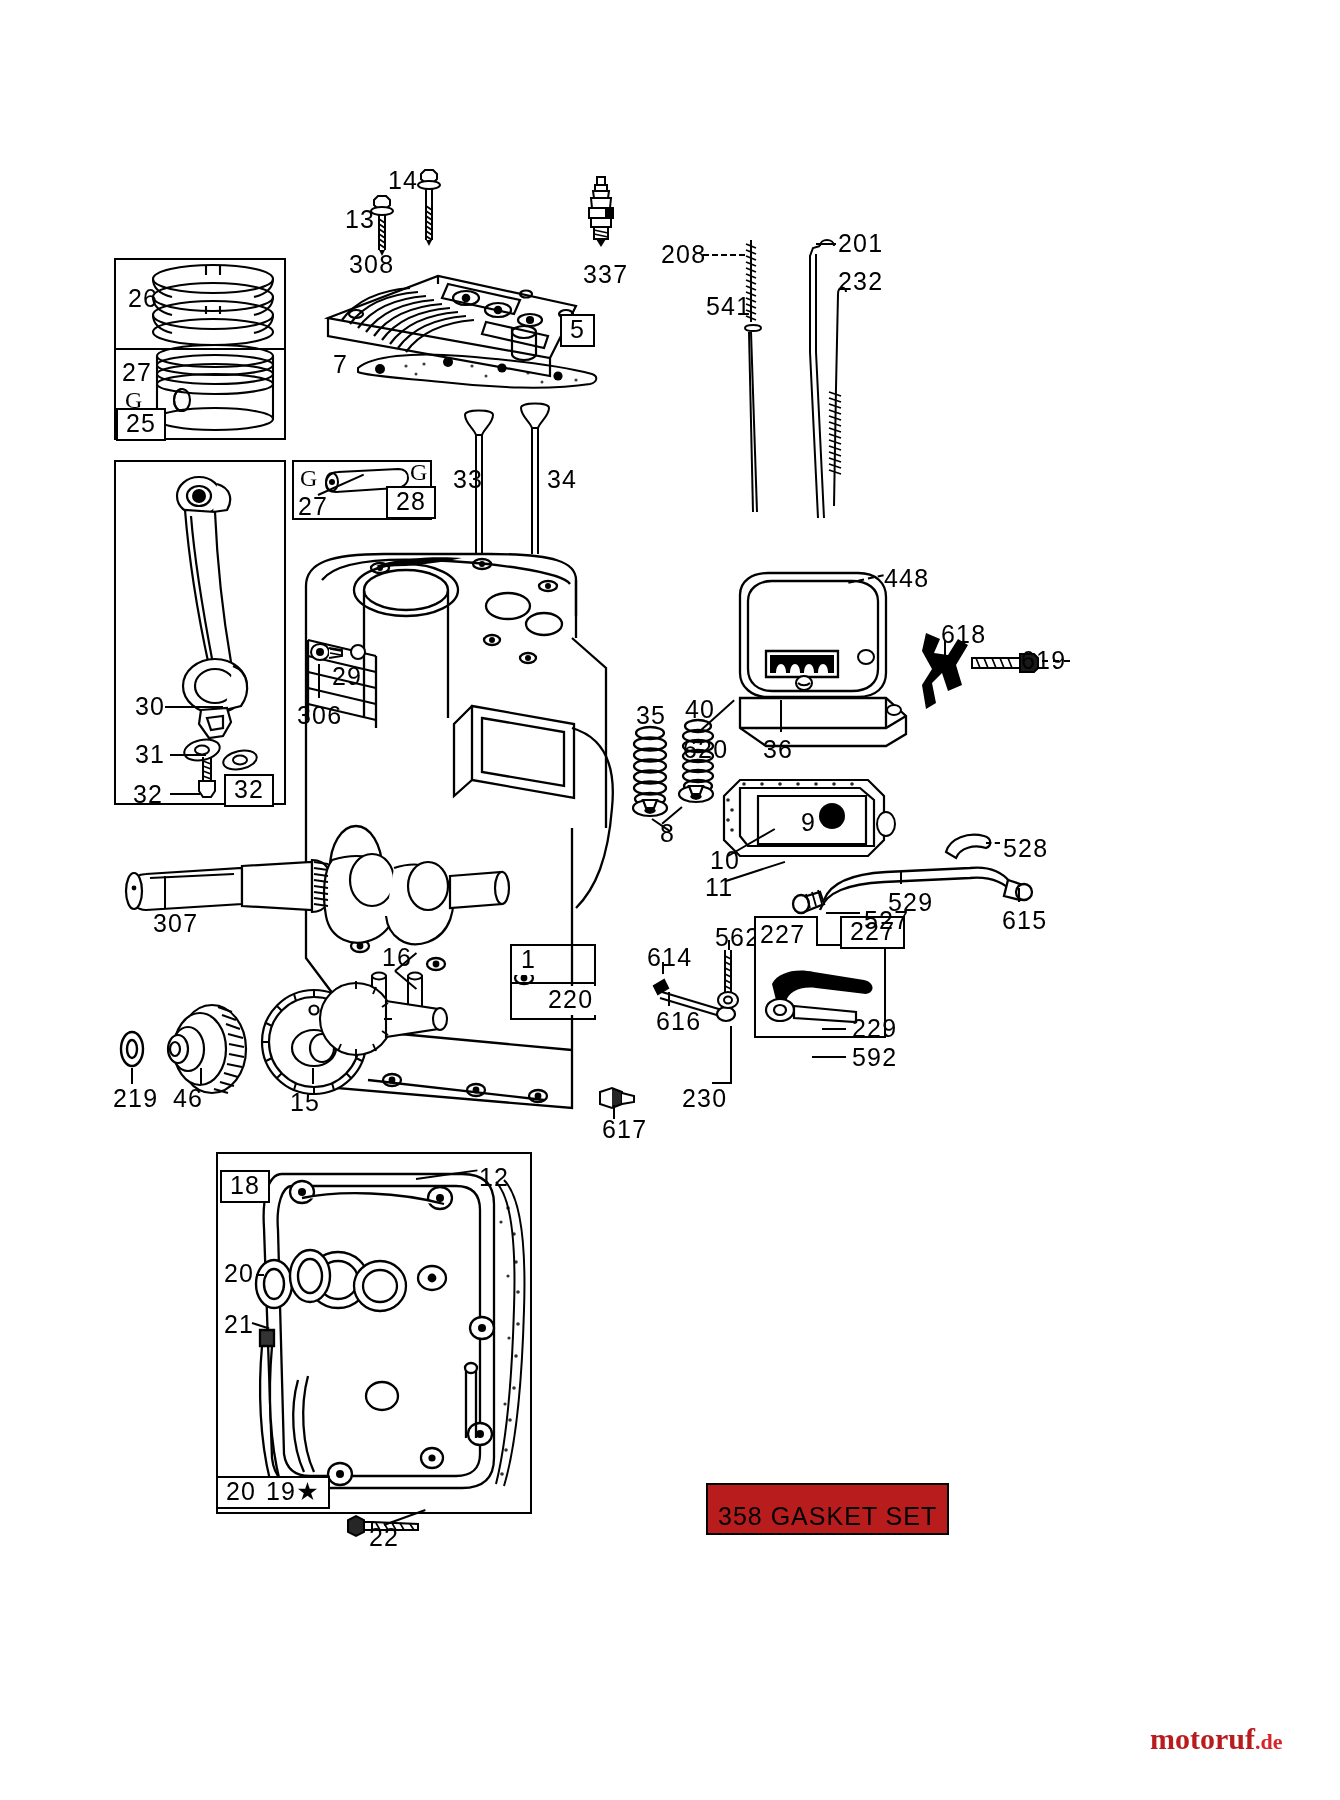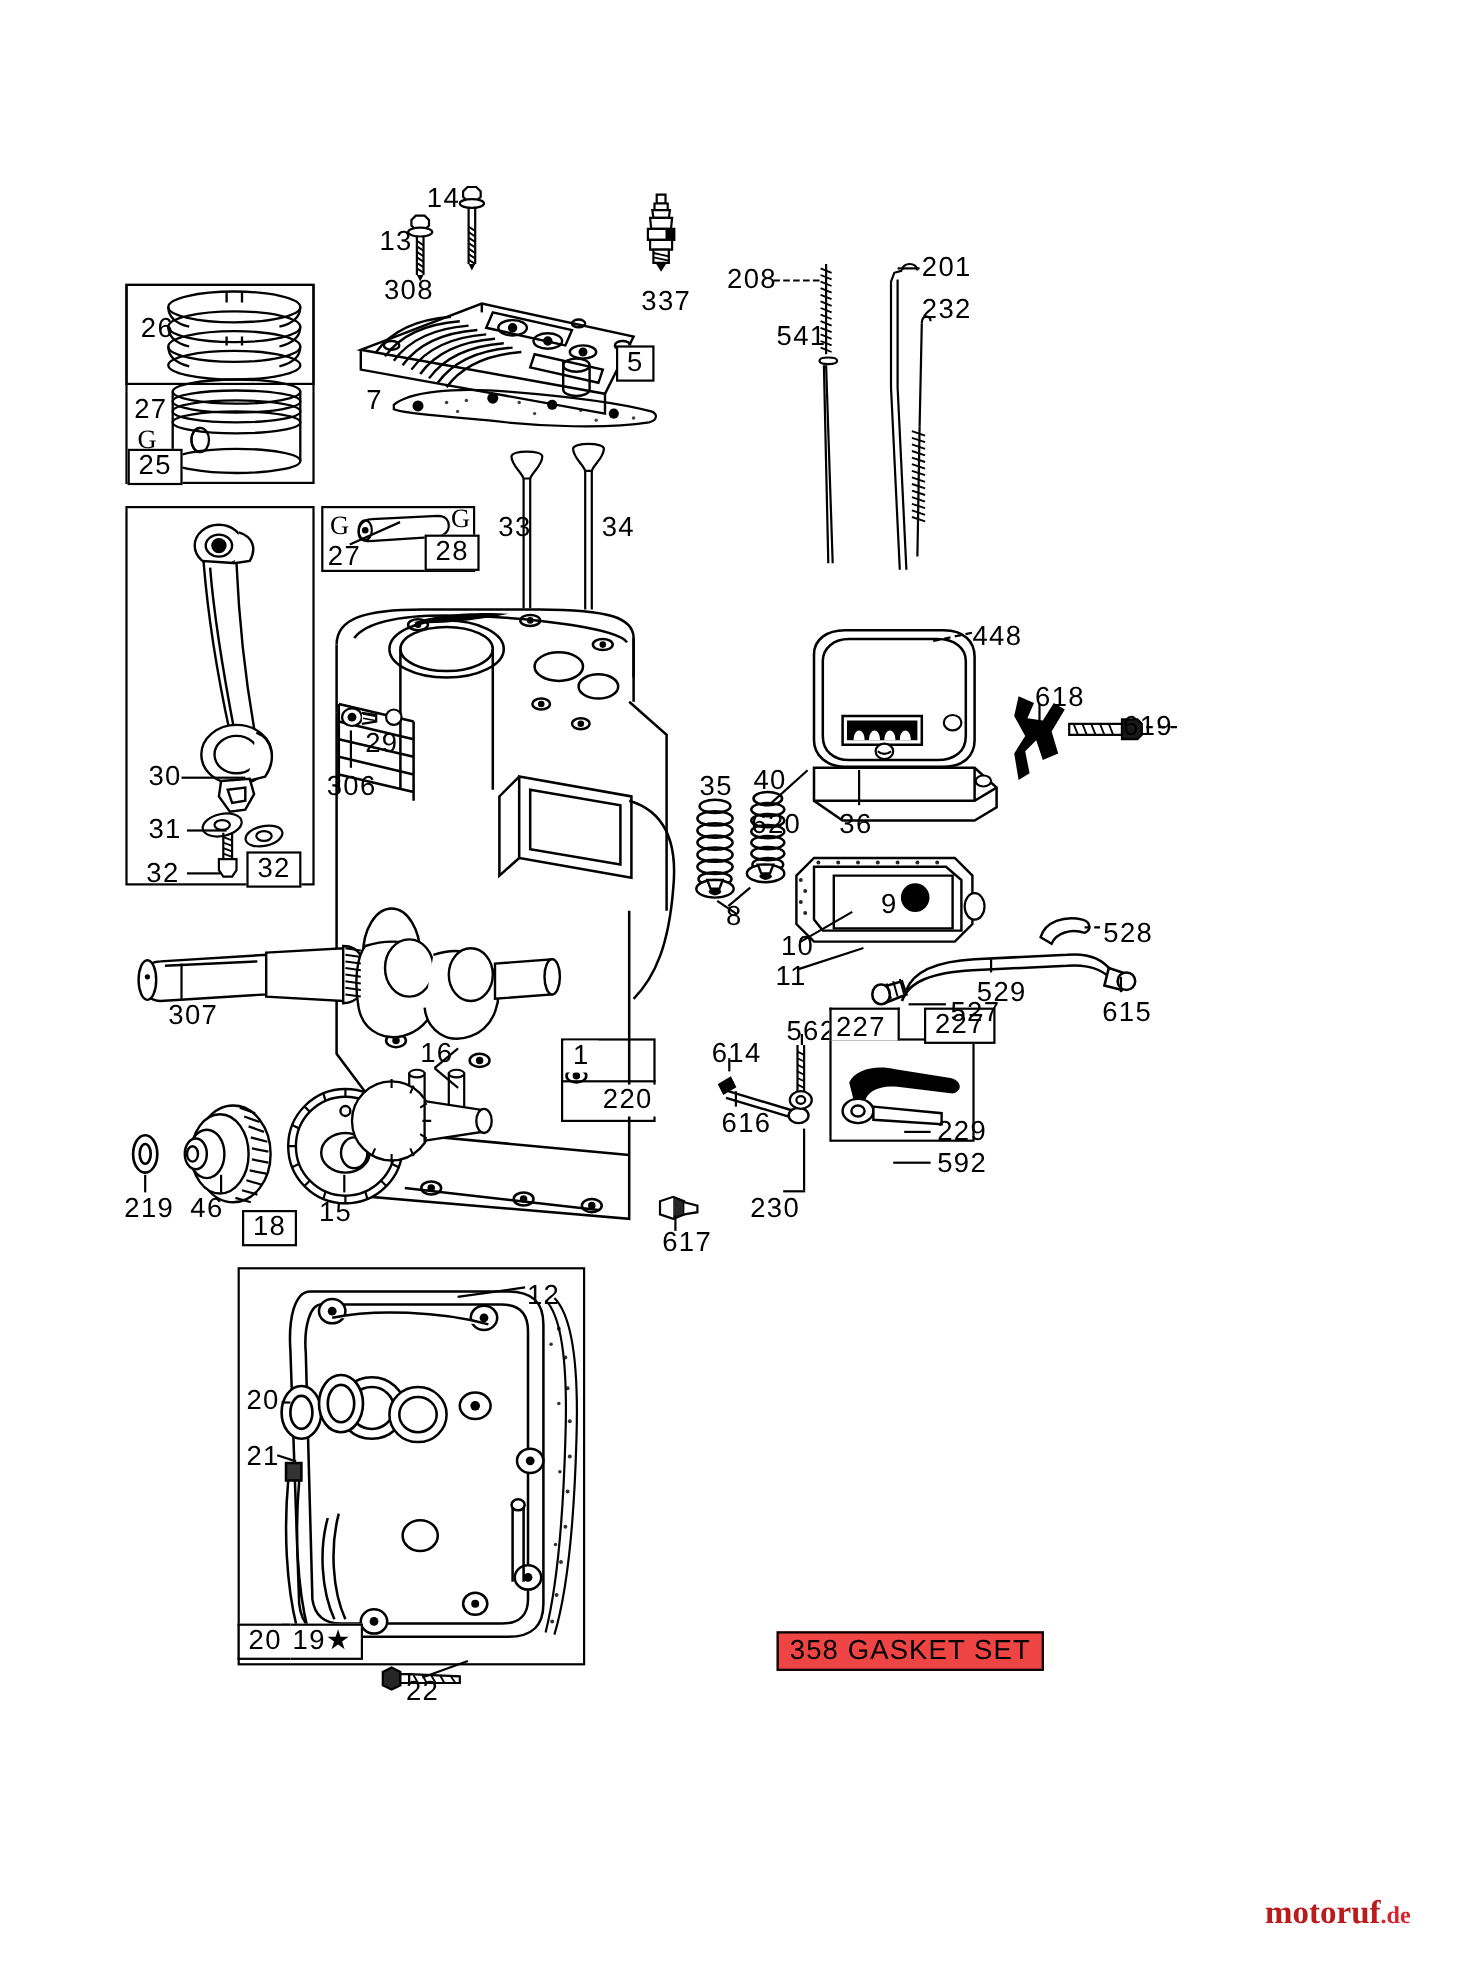--- a/index.html
+++ b/index.html
@@ -54,24 +54,24 @@
   .ldrot { position:absolute; height:2px; background:#000; transform-origin:0 50%; }
 
   
   .art { position:absolute; }
   svg { display:block; overflow:visible; }
 
   
   .notebox {
     position:absolute;
     border:2px solid #000;
-    padding:2px 10px 4px 10px;
+    padding:18px 10px 4px 10px;
     font-size:25px;
     letter-spacing:1px;
-    background:#ef4444;
+    background:#b91c1c;
     white-space:nowrap;
     line-height:1.05;
   }
   .notetext {
     position:absolute;
     font-size:25px;
     letter-spacing:0.6px;
     white-space:nowrap;
     line-height:1;
   }
@@ -881,21 +881,21 @@
 </div>
 <div class="ldrot" style="left:384px;top:1524px;width:44px;transform:rotate(-20deg);"></div>
 
 <div class="boxnum" style="left:560px;top:314px;">5</div>
 <div class="boxnum" style="left:116px;top:408px;">25</div>
 <div class="boxnum" style="left:386px;top:486px;">28</div>
 <div class="boxnum" style="left:224px;top:774px;">32</div>
 <div class="boxnum" style="left:513px;top:946px;border:none;">1</div>
 <div class="boxnum" style="left:540px;top:986px;border:none;">220</div>
 <div class="boxnum" style="left:840px;top:916px;">227</div>
-<div class="boxnum" style="left:220px;top:1100px;">18</div>
+<div class="boxnum" style="left:220px;top:1170px;">18</div>
 <div class="boxnum" style="left:256px;top:1476px;">19★</div>
 <div class="boxnum" style="left:216px;top:1476px;border-right:none;">20</div>
 
 <div class="lbl" style="left:345px;top:207px;text-align:right;">13</div>
 <div class="lbl" style="left:388px;top:168px;">14</div>
 <div class="lbl" style="left:583px;top:262px;">337</div>
 <div class="lbl" style="left:349px;top:252px;">308</div>
 <div class="lbl" style="left:333px;top:352px;">7</div>
 <div class="lbl" style="left:661px;top:242px;">208</div>
 <div class="lbl" style="left:706px;top:294px;">541</div>

